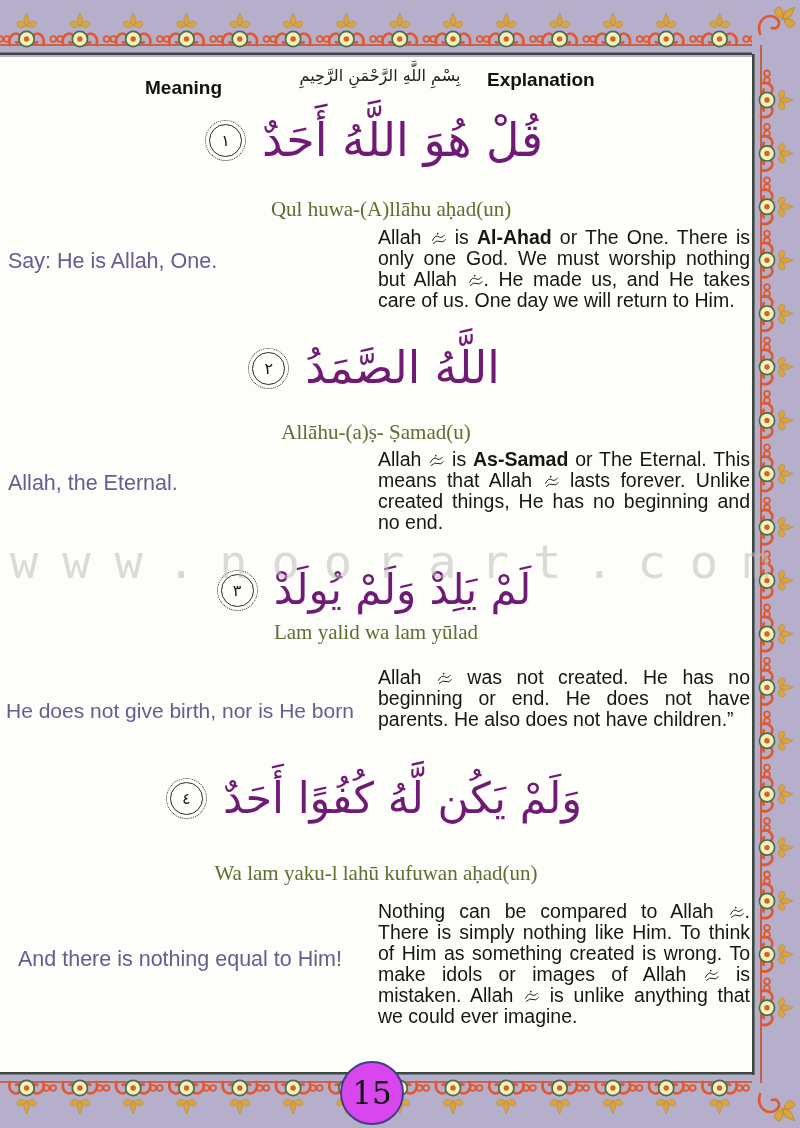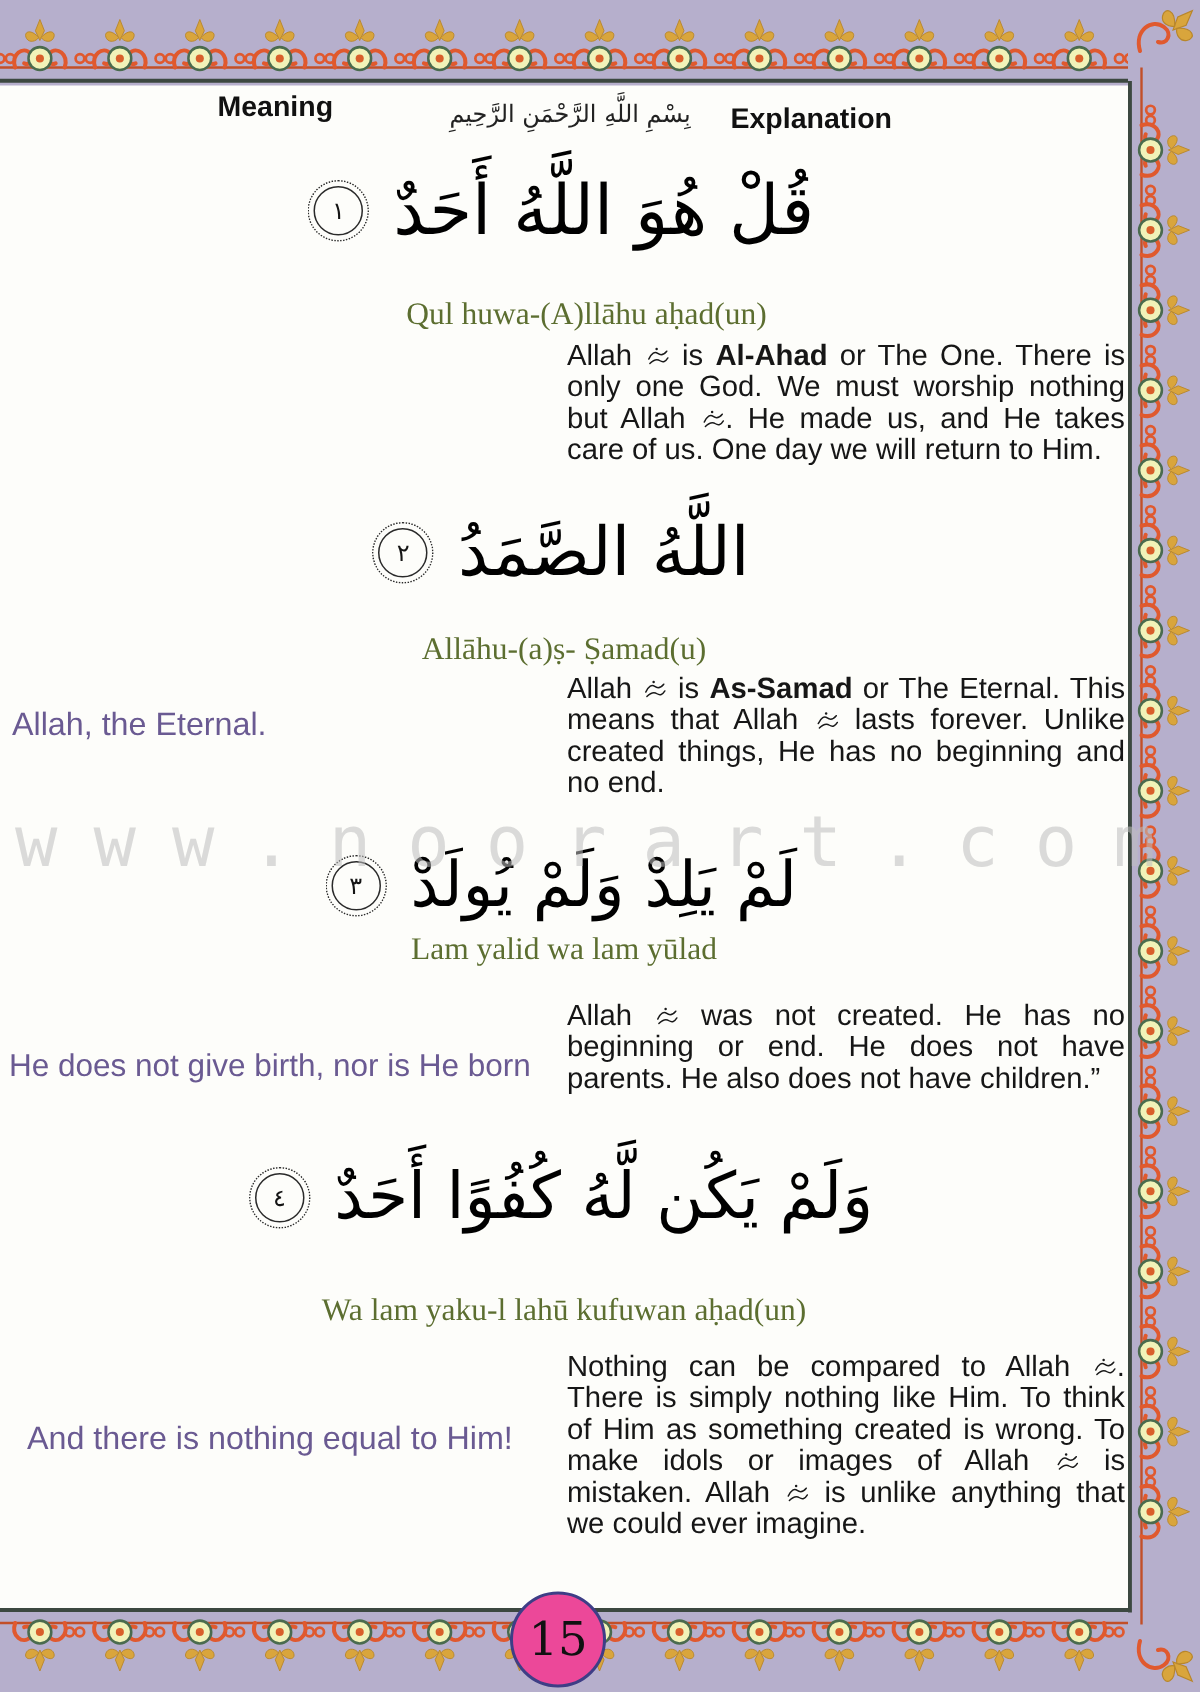--- a/index.html
+++ b/index.html
@@ -6,27 +6,27 @@
   .page{position:relative;width:800px;height:1128px;overflow:hidden;
         background:#b6afcc;font-family:"Liberation Sans","DejaVu Sans",sans-serif;}
   .content-bg{position:absolute;left:0;top:57px;width:752px;height:1015px;background:#fdfdfa;}
   svg.border{position:absolute;display:block;}
   .b-top{left:0;top:0;}
   .b-bottom{left:0;top:1072px;}
   .b-right{left:752px;top:0;}
 
   .abs{position:absolute;}
   .hdr{font-weight:bold;font-size:19px;color:#111;}
-  .h-meaning{left:145px;top:61px;}
+  .h-meaning{left:145px;top:77px;}
   .h-expl{left:487px;top:69px;}
   .bismillah{left:290px;top:66px;width:180px;text-align:center;direction:rtl;
              font-family:"DejaVu Sans",sans-serif;font-size:16px;color:#222;}
 
   .verse{left:0;top:0;width:752px;display:flex;align-items:center;justify-content:center;gap:20px;}
-  .ayah{font-family:"DejaVu Sans",sans-serif;color:#000000;white-space:nowrap;line-height:1.25;}
+  .ayah{font-family:"DejaVu Sans",sans-serif;color:#701a75;white-space:nowrap;line-height:1.25;}
   .vnum{width:31px;height:31px;border:1.6px solid #2a2a2a;border-radius:50%;position:relative;
         display:flex;align-items:center;justify-content:center;flex:0 0 auto;}
   .vnum::before{content:"";position:absolute;inset:-5px;border:1.5px dotted #2a2a2a;border-radius:50%;}
   .vnum i{font-style:normal;font-family:"DejaVu Sans",sans-serif;font-size:16px;color:#141414;}
 
   .v1{top:112px;} .v1 .ayah{font-size:46px;}
   .v2{top:340px;} .v2 .ayah{font-size:45px;}
   .v3{top:564px;} .v3 .ayah{font-size:42px;}
   .v4{top:772px;} .v4 .ayah{font-size:43px;}
 
@@ -42,21 +42,21 @@
         text-align:justify;}
   .e1{top:227px;} .e2{top:449px;} .e3{top:667px;} .e4{top:901px;}
   .expl b{font-weight:bold;}
   .hon{vertical-align:-1px;margin:0 1px;}
 
   .watermark{left:0;top:534px;width:800px;z-index:6;pointer-events:none;
              font-family:"DejaVu Sans Mono","Liberation Mono",monospace;
              font-size:47px;letter-spacing:24px;color:#bfbfbf;opacity:.55;
              white-space:nowrap;overflow:hidden;padding-left:10px;}
 
-  .pagenum{left:340px;top:1061px;width:64px;height:64px;background:#ec4899;z-index:10;
+  .pagenum{left:340px;top:1061px;width:64px;height:64px;background:#d946ef;z-index:10;
            border:2.5px solid #3e3e86;border-radius:50%;box-sizing:border-box;
            display:flex;align-items:center;justify-content:center;
            font-family:"DejaVu Serif","Liberation Serif",serif;font-size:31px;color:#111;}
 </style>
 </head>
 <body>
 
 <div class="page">
 
   <svg class="border b-top" width="800" height="57" viewBox="0 0 800 57">
@@ -157,20 +157,21 @@
   <div class="abs bismillah">بِسْمِ اللَّهِ الرَّحْمَنِ الرَّحِيمِ</div>
   <div class="abs hdr h-expl">Explanation</div>
 
   <div class="abs verse v1">
     <span class="vnum">
         <i>١</i>
       </span>
     <span class="ayah" dir="rtl">قُلْ هُوَ اللَّهُ أَحَدٌ</span>
   </div>
   <div class="abs translit t1">Qul huwa-(A)llāhu aḥad(un)</div>
+  <div class="abs meaning m1">Say: He is Allah, One.</div>
   <div class="abs expl e1">Allah <svg class="hon" width="15" height="13" viewBox="0 0 20 17">
         <g fill="none" stroke="#1a1a1a" stroke-width="1.3" stroke-linecap="round">
           <path d="M2 11 Q6 3 10 6 T18 4"></path>
           <path d="M3 15 Q8 10 12 12.5 T19 10"></path>
         </g>
         <circle cx="9" cy="2" r="1.1" fill="#1a1a1a"></circle>
       </svg> is <b>Al-Ahad</b> or The One. There is only one God. We must worship nothing but Allah <svg class="hon" width="15" height="13" viewBox="0 0 20 17">
         <g fill="none" stroke="#1a1a1a" stroke-width="1.3" stroke-linecap="round">
           <path d="M2 11 Q6 3 10 6 T18 4"></path>
           <path d="M3 15 Q8 10 12 12.5 T19 10"></path>

